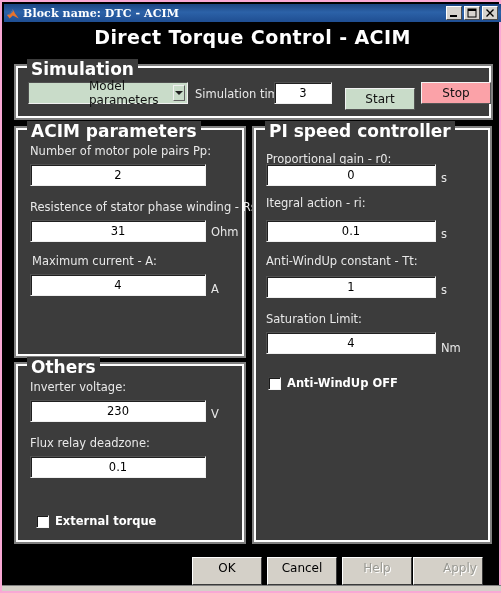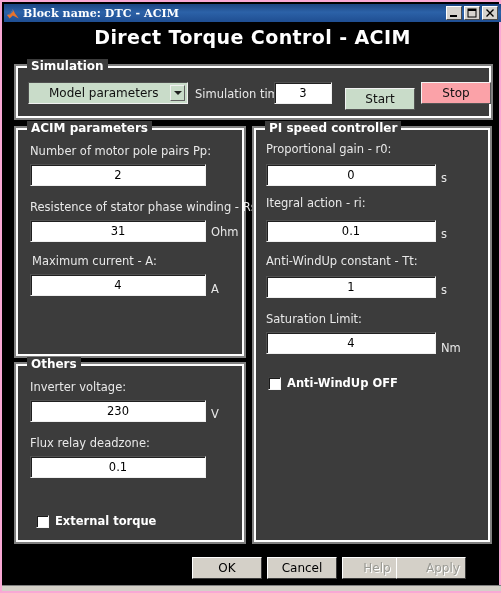--- a/index.html
+++ b/index.html
@@ -73,21 +73,21 @@
   .group-outer {
     position: absolute;
     background: #808080;
     box-sizing: border-box;
   }
   .group-legend {
     position: absolute;
     top: -9px; left: 9px;
     background: #3c3c3c;
     color: #ffffff;
-    font-size: 12px;
+    font-size: 17px;
     font-weight: bold;
     padding: 0 4px;
     font-family: "DejaVu Sans", sans-serif;
     white-space: nowrap;
     text-align: right;
   }
 
   .lbl {
     position: absolute;
     color: #e8e8e8;
@@ -124,21 +124,21 @@
     background: #c9dcc9;
     border: 1px solid;
     border-color: #505050 #f0f0f0 #f0f0f0 #505050;
     box-sizing: border-box;
     height: 22px;
     display: flex; align-items: center;
     color: #111;
     font-size: 12px;
     font-family: "DejaVu Sans", sans-serif;
   }
-  .combo span.val { padding-left: 20px; }
+  .combo span.val { padding-left: 20px; margin-left: 40px; }
   .combo .arrowbox {
     margin-left: auto; margin-right: 2px;
     width: 15px; height: 16px;
     background: #c9dcc9;
     border: 1px solid;
     border-color: #f0f0f0 #606060 #606060 #f0f0f0;
     box-sizing: border-box;
     display: flex; align-items: center; justify-content: center;
   }
   .arrowbox i {
@@ -186,21 +186,21 @@
 
   
   .footer {
     position: absolute;
     left: 2px; bottom: 8px;
     width: 497px; height: 30px;
   }
   .fbtn {
     position: absolute;
     top: 4px;
-    width: 70px; height: 22px;
+    width: 70px; height: 28px;
     background: #d4d0c8;
     border: 1px solid;
     border-color: #ffffff #3a3a3a #3a3a3a #ffffff;
     box-sizing: border-box;
     font-size: 12px;
     font-family: "DejaVu Sans", sans-serif;
     color: #000000;
     text-align: center;
     line-height: 20px;
   }
@@ -297,21 +297,21 @@
     <div class="cbrow" style="left:18px; top:148px;">
       <span class="cbox"></span>
       <span class="cblabel">External torque</span>
     </div>
   </div>
 
   <div class="group-outer" style="left:250px; top:124px; width:240px; height:418px;"></div>
   <div class="group" style="left:252px; top:126px; width:236px; height:414px;">
     <div class="group-legend">PI speed controller</div>
 
-    <div class="lbl" style="left:10px; top:12px;">Proportional gain - r0:</div>
+    <div class="lbl" style="left:10px; top:22px;">Proportional gain - r0:</div>
     <div class="field" style="left:10px; top:34px; width:170px;">0</div>
     <div class="unit" style="left:185px; top:41px;">s</div>
 
     <div class="lbl" style="left:10px; top:66px;">Itegral action - ri:</div>
     <div class="field" style="left:10px; top:90px; width:170px;">0.1</div>
     <div class="unit" style="left:185px; top:97px;">s</div>
 
     <div class="lbl" style="left:10px; top:124px;">Anti-WindUp constant - Tt:</div>
     <div class="field" style="left:10px; top:146px; width:170px;">1</div>
     <div class="unit" style="left:185px; top:153px;">s</div>
@@ -323,17 +323,17 @@
     <div class="cbrow" style="left:12px; top:246px;">
       <span class="cbox"></span>
       <span class="cblabel">Anti-WindUp OFF</span>
     </div>
   </div>
 
   <div class="footer">
     <div class="fbtn" style="left:188px;">OK</div>
     <div class="fbtn disabled" style="left:338px;">Help</div>
     <div class="fbtn" style="left:263px;">Cancel</div>
-    <div class="fbtn disabled" style="left:392px;padding-left:24px;">Apply</div>
+    <div class="fbtn disabled" style="left:409px;padding-left:24px;">Apply</div>
   </div>
 
   <div class="bevel-bottom"></div>
 </div>
 
 </body></html>

